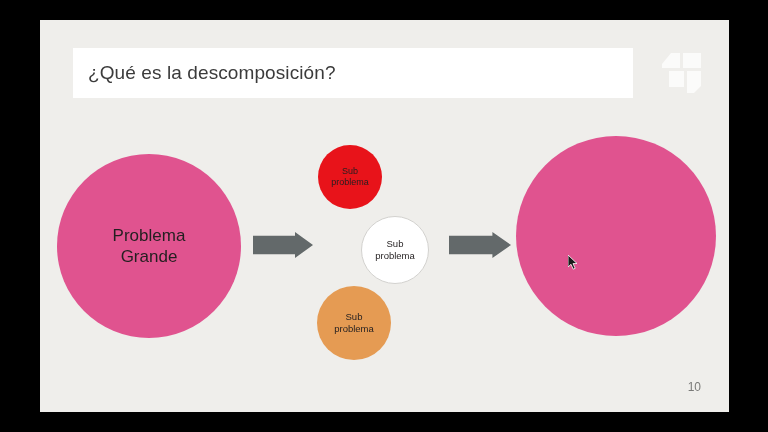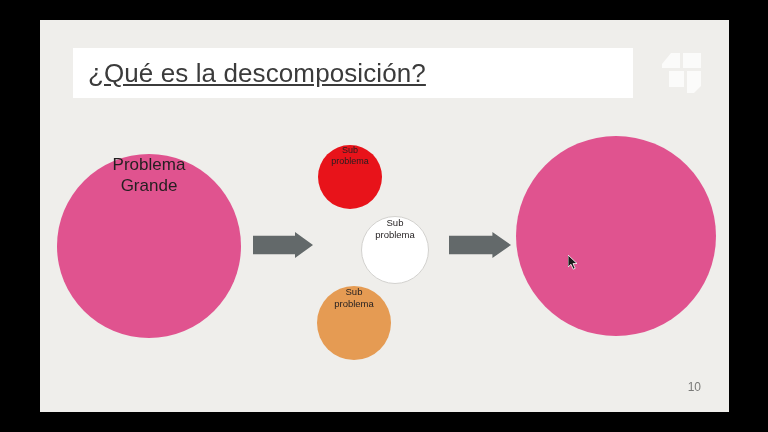--- a/index.html
+++ b/index.html
@@ -46,43 +46,42 @@
   #title-text {
     position: absolute;
     left: 0;
     top: 0;
     width: 100%;
     height: 100%;
     display: flex;
     align-items: center;
     padding-left: 15px;
     box-sizing: border-box;
-    font-size: 26px;
+    font-size: 19px;
     color: #3b3b3b;
     font-family: "Liberation Sans", sans-serif;
     letter-spacing: 0.1px;
     white-space: nowrap;
-    text-decoration: underline;
   }
 
   
   #brand-logo {
     position: absolute;
     left: 622px;   
     top: 28px;     
     width: 42px;
     height: 48px;
   }
 
   
   .circle {
     position: absolute;
     border-radius: 50%;
     display: flex;
-    align-items: flex-start;
+    align-items: center;
     justify-content: center;
     text-align: center;
     box-sizing: border-box;
     line-height: 1.25;
   }
 
   #circle-problema-grande {
     left: 17px;    
     top: 134px;    
     width: 184px;

